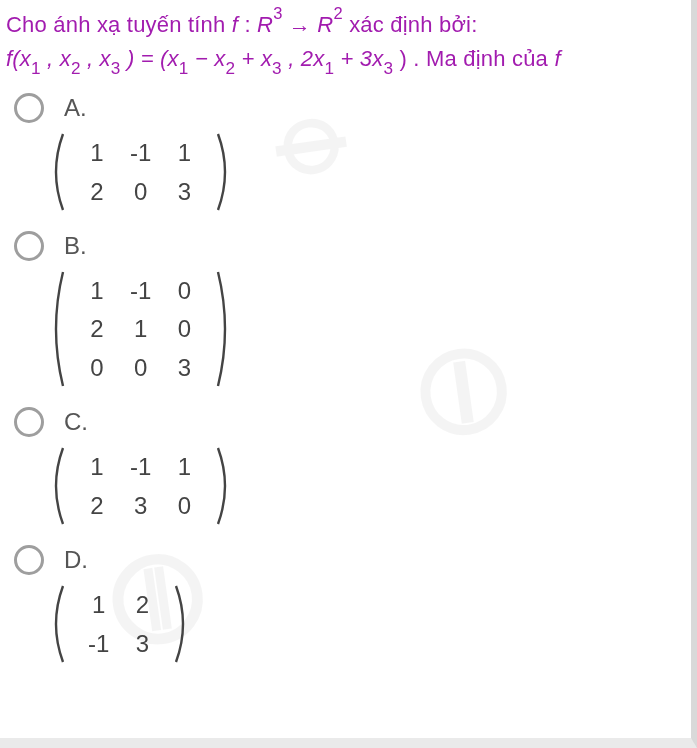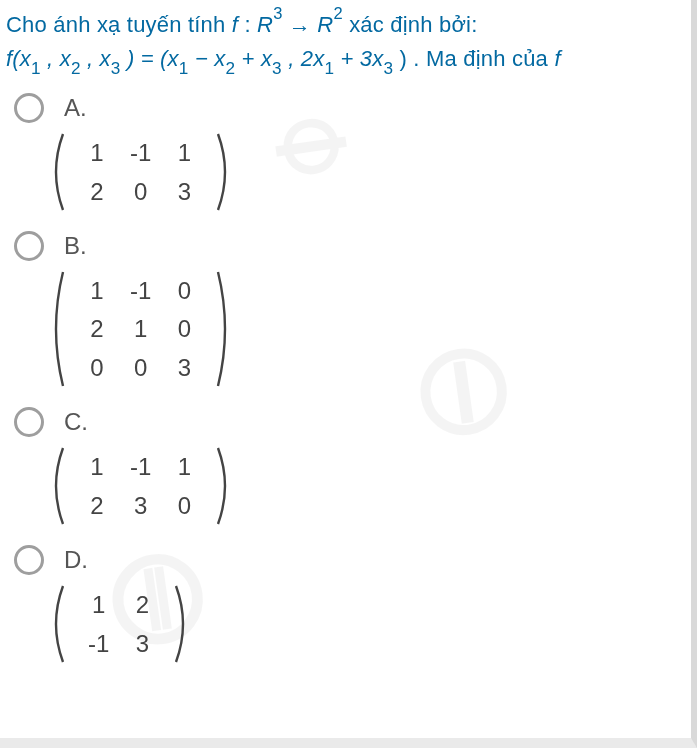--- a/index.html
+++ b/index.html
@@ -1,17 +1,17 @@
 <!DOCTYPE html>
 <html><head>
 <meta charset="utf-8">
 <style>
   html,body{margin:0;padding:0;font-family:Arial,Helvetica,sans-serif;background:#f5f5f5}
   .page{background:#fff;box-sizing:border-box;width:697px;min-height:748px;border-right:6px solid #d9d9d9;border-bottom:10px solid #eaeaea;position:relative;padding:6px 10px 0 6px}
-  .q{color:#0369a1;font-size:22px;line-height:1.55;letter-spacing:.2px}
+  .q{color:#a21caf;font-size:22px;line-height:1.55;letter-spacing:.2px}
   .q .jt{text-align:justify}
   sup{font-size:.75em;position:relative;top:-.3em}
   sub{font-size:.78em;position:relative;bottom:-.15em}
   .opts{margin-top:14px;color:#333}
   .opt{margin:10px 0 14px 0}
   .row{display:flex;align-items:center;gap:20px}
   .radio{width:30px;height:30px;border:3px solid #9e9e9e;border-radius:50%;box-sizing:border-box;flex:0 0 auto;margin-left:8px}
   .label{font-size:24px;color:#555}
   .matrix{display:inline-flex;align-items:stretch;margin:8px 0 4px 40px;font-size:24px;color:#444}
   .paren{width:20px;position:relative}

